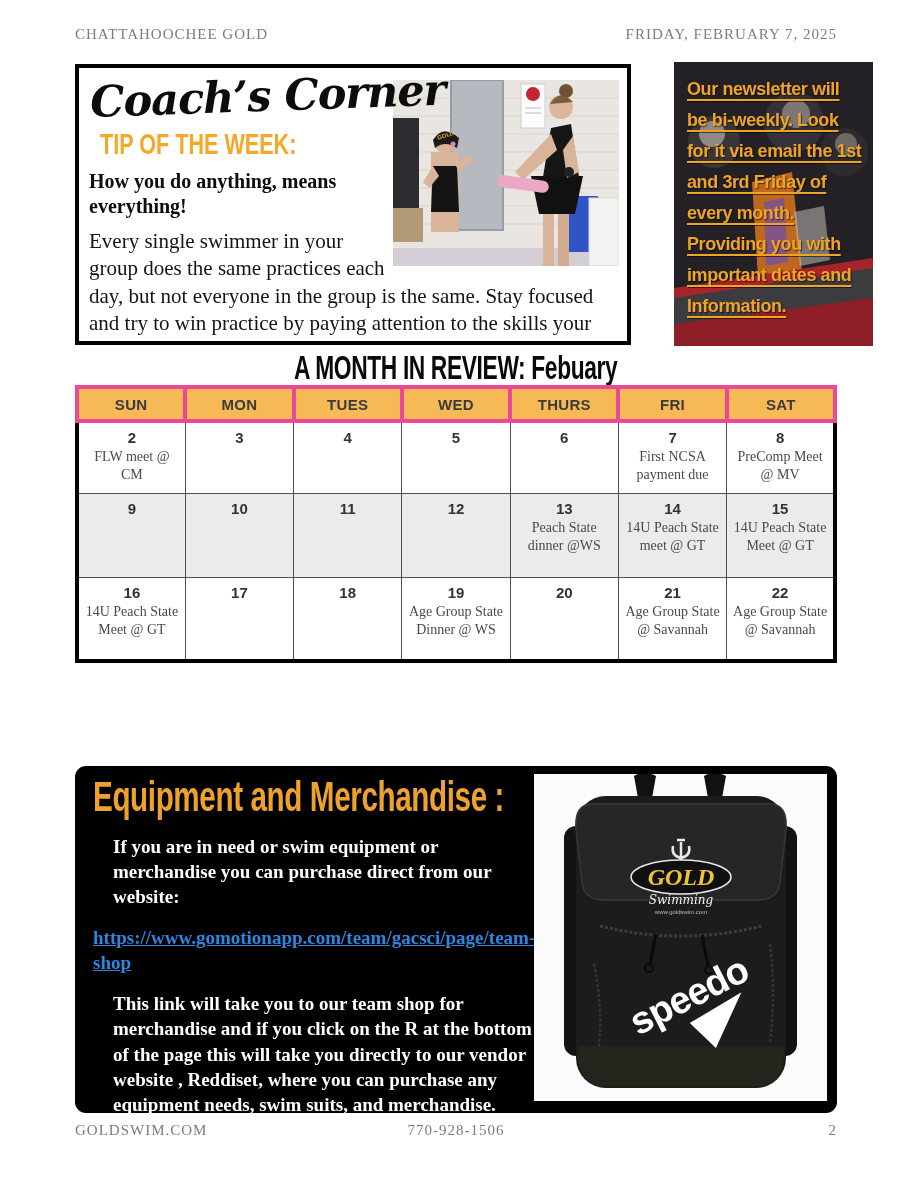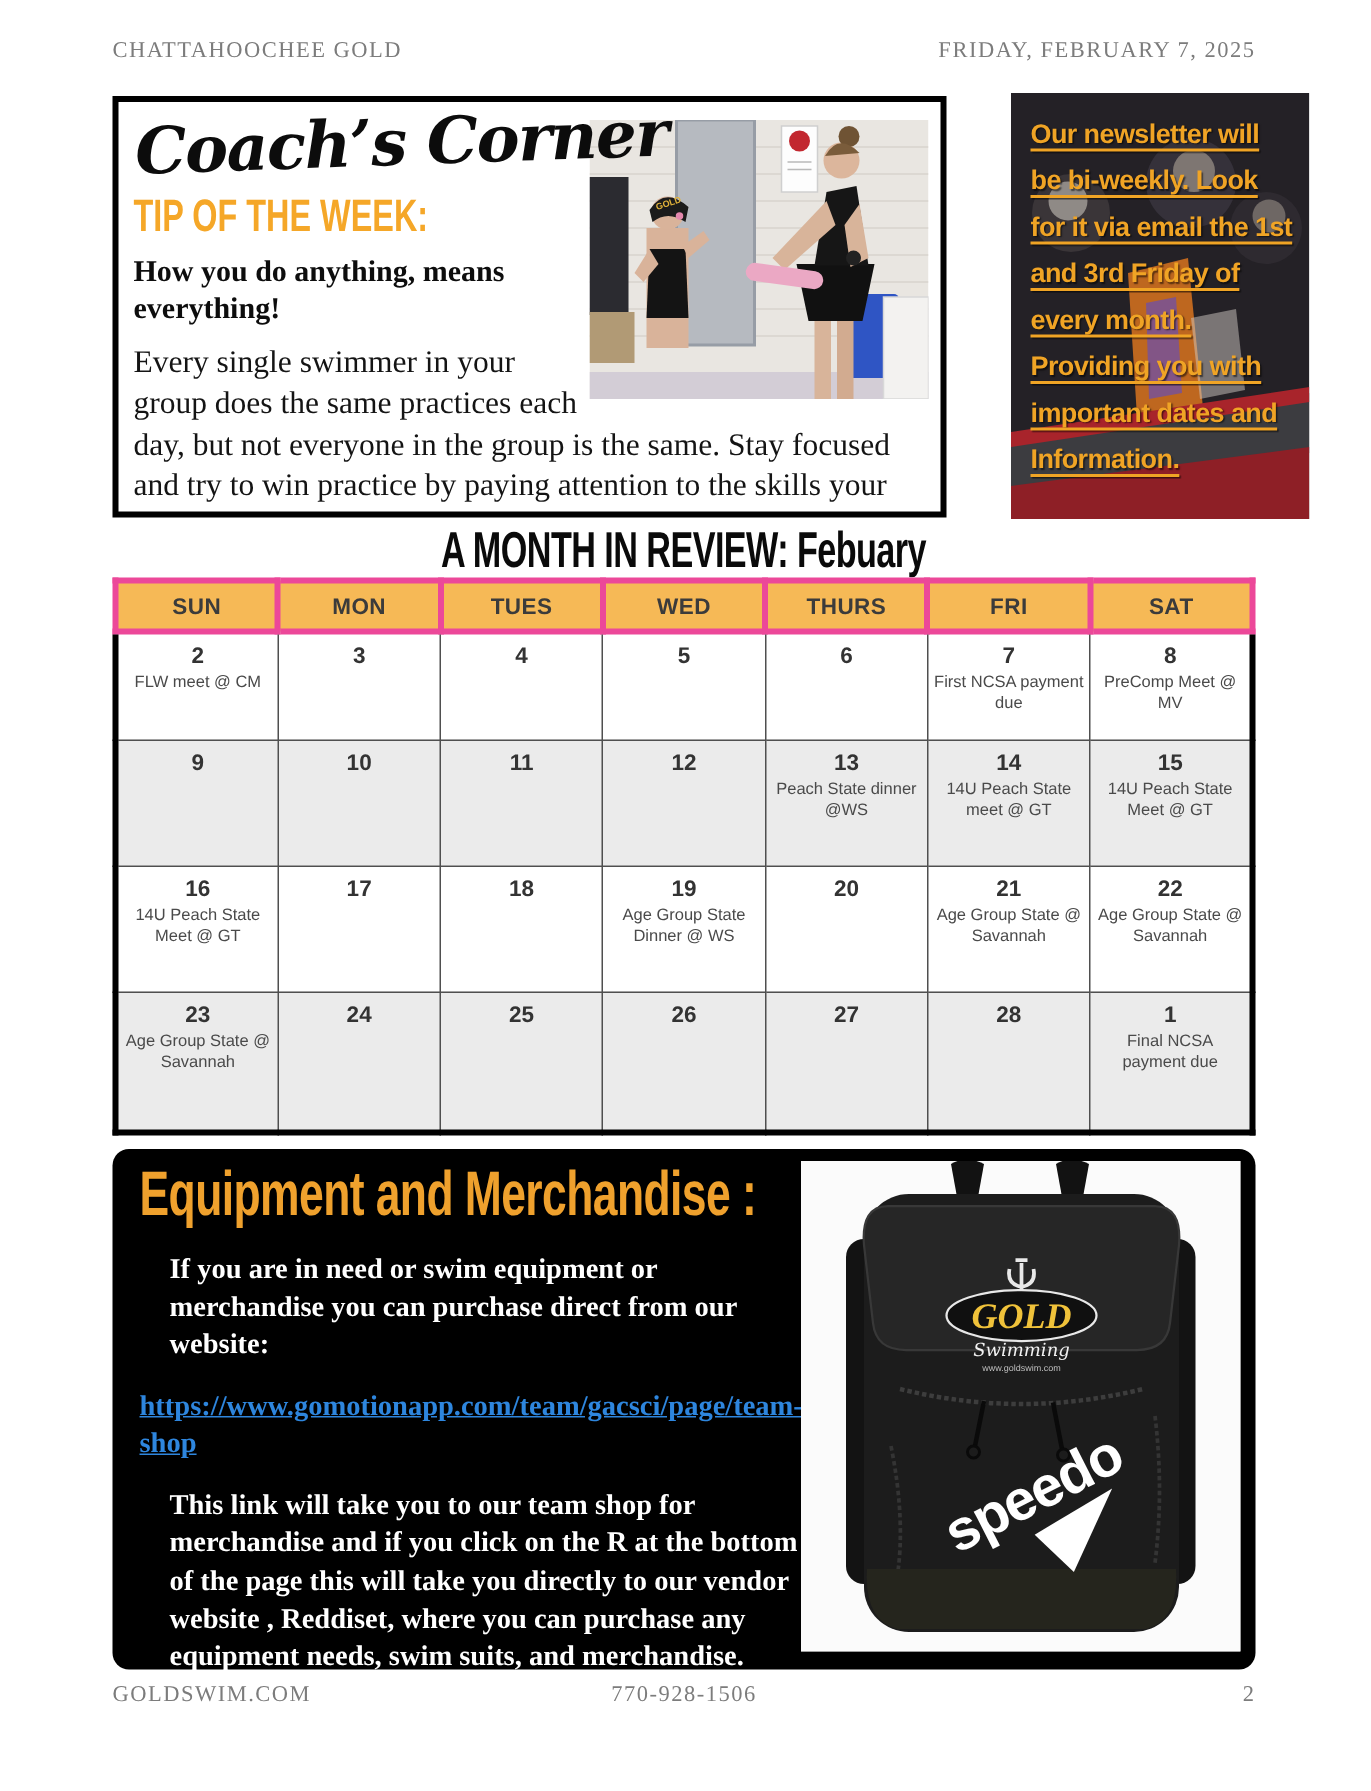--- a/index.html
+++ b/index.html
@@ -12,21 +12,21 @@
   .pagefoot { position:absolute; left:75px; top:1122px; width:762px; display:grid; grid-template-columns:1fr auto 1fr;
     font-family:"Liberation Serif", serif; font-size:15px; letter-spacing:1px; color:#7c7c7c; }
   .pagefoot .c { text-align:center; } .pagefoot .r { text-align:right; }
 
   
   .coach-box { position:absolute; left:75px; top:64px; width:556px; height:281px; background:#fff;
     border:4px solid #000; padding:4px 8px 4px 10px; overflow:hidden; }
   .coach-photo { float:right; width:226px; height:186px; margin:8px 0 12px 8px; }
   .script-title { font-family:"DejaVu Serif", serif; font-style:italic; font-weight:bold; font-size:43px;
     line-height:1.05; color:#0c0c0c; transform:rotate(-2deg); transform-origin:left bottom; letter-spacing:-1px; margin:8px 0 2px 2px; white-space:nowrap; }
-  .tip-label { margin:4px 0 2px 0; height:26px; }
+  .tip-label { margin:4px 0 2px 11px; height:26px; }
   .tip-label span { display:inline-block; white-space:nowrap; transform:scale(0.8,1.12); transform-origin:left center;
     font-family:"Liberation Sans", sans-serif; font-weight:bold; font-size:27px; color:#f5a728; }
   .tip-heading { font-family:"Liberation Serif", serif; font-weight:bold; font-size:20px; line-height:1.25; color:#0d0d0d; margin:14px 0 9px 0; }
   .tip-body { font-family:"Liberation Serif", serif; font-size:21px; line-height:1.3; color:#141414; }
 
   
   .note-box { position:absolute; left:638px; top:62px; width:199px; height:284px; overflow:hidden;margin-left:36px; }
   .note-box svg.bg { position:absolute; left:0; top:0; width:100%; height:100%; }
   .note-text { position:relative; z-index:2; padding:12px 10px 0 13px;
     font-family:"Liberation Sans", sans-serif; font-weight:bold; font-size:18px; line-height:1.72; letter-spacing:-0.4px;
@@ -41,21 +41,21 @@
     border:4px solid #000; background:#fff; }
   table.calendar th { background:#f6b956; color:#3b3b3b; font-family:"Liberation Sans", sans-serif;
     font-weight:bold; font-size:15px; height:34px; border:4px solid #ec4899; letter-spacing:0.3px; }
   table.calendar td { border:1px solid #4f4f4f; vertical-align:top; text-align:center; padding:6px 3px 2px 3px; }
   table.calendar tr.shaded td { background:#ebebeb; }
   table.calendar tbody tr:nth-child(1) td { height:72px; }
   table.calendar tbody tr:nth-child(2) td { height:84px; }
   table.calendar tbody tr:nth-child(3) td { height:84px; }
   table.calendar tbody tr:nth-child(4) td { height:94px; }
   .day-num { font-family:"Liberation Sans", sans-serif; font-weight:bold; font-size:15px; color:#333; }
-  .day-event { font-family:Liberation Sans, sans-serif; font-size:11px; line-height:1.3; color:#4a4a4a; margin-top:2px; }
+  .day-event { font-family:Liberation Serif, serif; font-size:14px; line-height:1.3; color:#4a4a4a; margin-top:2px; }
 
   
   .equip-box { position:absolute; left:75px; top:766px; width:762px; height:347px; background:#000; padding:6px 0 0 18px;border-radius:11px; }
   .equip-title { height:42px; margin-top:4px; }
   .equip-title span { display:inline-block; white-space:nowrap; transform:scale(0.78,1.1); transform-origin:left center;
     font-family:"Liberation Sans", sans-serif; font-weight:900; font-size:38px; color:#efa12d; letter-spacing:-0.5px; }
   .equip-text { width:452px; font-family:"Liberation Serif", serif; font-weight:bold; font-size:19px; line-height:1.32; color:#fff; }
   .equip-text p { margin-top:16px;margin-left:20px; }
   .equip-link { display:block; margin-top:16px; color:#2e86de; text-decoration:underline; overflow-wrap:anywhere;
     font-family:"Liberation Serif", serif; font-weight:bold; font-size:19px; line-height:1.32; }
@@ -232,45 +232,20 @@
           </td>
           <td>
             <div class="day-num">21</div>
             <div class="day-event">Age Group State @ Savannah</div>
           </td>
           <td>
             <div class="day-num">22</div>
             <div class="day-event">Age Group State @ Savannah</div>
           </td>
         </tr>
-        <tr class="shaded">
-          <td>
-            <div class="day-num">23</div>
-            <div class="day-event">Age Group State @ Savannah</div>
-          </td>
-          <td>
-            <div class="day-num">24</div>
-          </td>
-          <td>
-            <div class="day-num">25</div>
-          </td>
-          <td>
-            <div class="day-num">26</div>
-          </td>
-          <td>
-            <div class="day-num">27</div>
-          </td>
-          <td>
-            <div class="day-num">28</div>
-          </td>
-          <td>
-            <div class="day-num">1</div>
-            <div class="day-event">Final NCSA payment due</div>
-          </td>
-        </tr>
       </tbody>
   </table>
 
   <div class="equip-box">
     <div class="equip-title">
       <span>Equipment and Merchandise :</span>
     </div>
     <div class="equip-text">
       <p>If you are in need or swim equipment or merchandise you can purchase direct from our website:</p>
       <a class="equip-link" href="#">https://www.gomotionapp.com/team/gacsci/page/team-shop</a>

